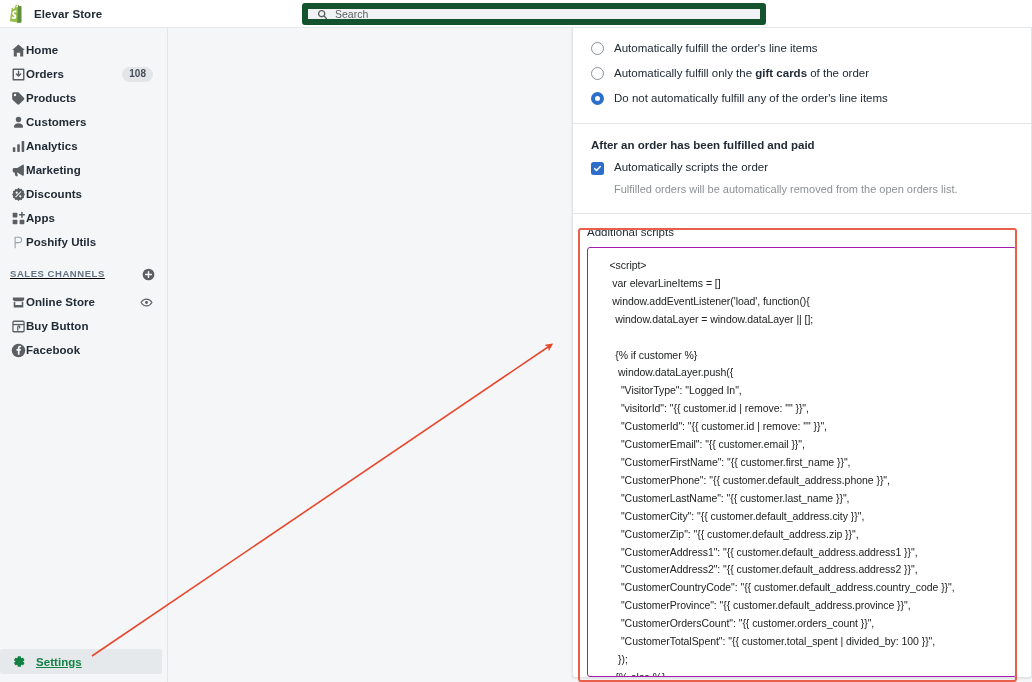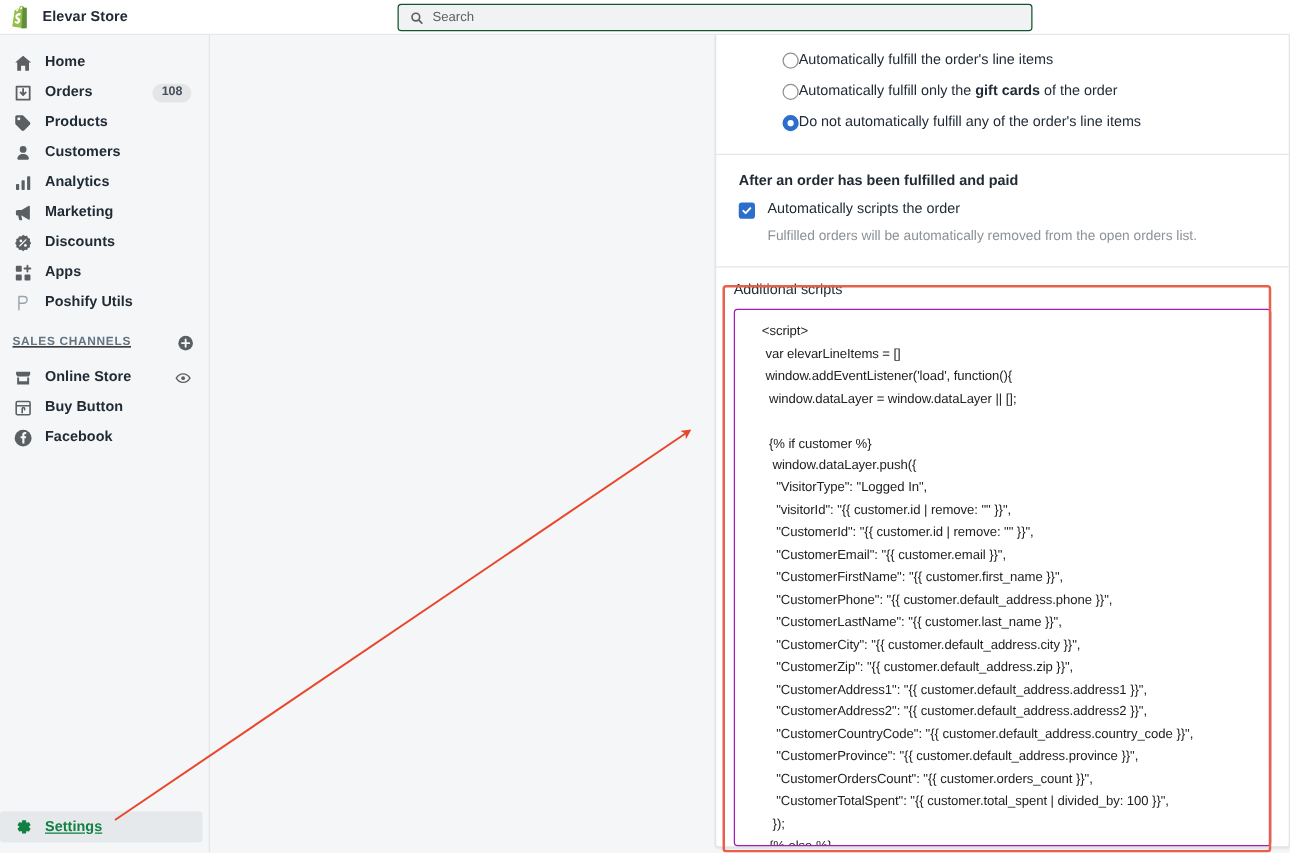--- a/index.html
+++ b/index.html
@@ -18,38 +18,38 @@
     background: #ffffff;
     border-bottom: 1px solid #e6e8ea;
     display: flex; align-items: center;
   }
   .brand { display: flex; align-items: center; gap: 9px; padding-left: 8px; width: 168px; }
   .shopify-bag { width: 17px; height: 19px; display: block; }
   .brand-name {
     font-size: 11.5px; font-weight: bold; color: #212b36; letter-spacing: .1px;
   }
   .searchwrap {
-    position: absolute; left: 318px; top: 3px; width: 508px; height: 22px;
-    background: #f1f2f3; border: 1px solid #14532d; border-radius: 3px;
+    position: absolute; left: 302px; top: 3px; width: 464px; height: 22px;
+    background: #f1f2f3; border: 6px solid #14532d; border-radius: 3px;
     display: flex; align-items: center; gap: 7px; padding: 0 9px;
   }
   .search-ic { width: 11px; height: 11px; flex: 0 0 auto; display:block; }
   .search-ph { font-size: 10.5px; color: #5c5f62; }
 
   
   .sidebar {
     position: absolute; left: 0; top: 28px; width: 168px; height: 654px;
     background: #f4f6f8;
     border-right: 1px solid #e3e5e7;
   }
   .nav { padding-top: 10px; }
   .nav-item {
     display: flex; align-items: center; height: 24px;
     padding: 0 8px 0 10px; margin: 0 6px 0 0;
-    border-radius: 3px; gap: 10px; cursor: pointer;
+    border-radius: 3px; cursor: pointer;
   }
   .nav-ic { width: 16px; height: 16px; flex: 0 0 16px; display: flex; align-items: center; justify-content: center; }
   .nav-ic svg { display: block; }
   .nav-label {
     font-size: 11.5px; color: #212b36; font-weight: bold; letter-spacing: .05px;
     flex: 1 1 auto; white-space: nowrap;
   }
   .badge {
     font-size: 10px; color: #454f5b; background: #e4e5e7;
     border-radius: 9px; padding: 1px 7px 2px; font-weight: bold; line-height: 1.2;
@@ -80,21 +80,21 @@
     background: #f4f6f8; overflow: hidden;
   }
   .card {
     position: absolute; left: 403px; top: 0px; width: 460px;
     background: #ffffff;
     border: 1px solid #e2e4e6; border-top: none;
     border-radius: 0 0 3px 3px;
     box-shadow: 0 0 0 1px rgba(63,63,68,.02), 0 1px 2px rgba(63,63,68,.08);
   }
   .radio-group { padding: 8px 0 12px 0; }
-  .opt-row { display: flex; align-items: flex-start; gap: 0; padding: 5px 18px; margin-left: 35px; }
+  .opt-row { display: flex; align-items: flex-start; gap: 10px; padding: 5px 18px; }
   .radio {
     width: 13px; height: 13px; border-radius: 50%;
     border: 1.4px solid #8c9196; background: #fff; flex: 0 0 13px; margin-top: 1px;
   }
   .radio.on { border: 4px solid #2c6ecb; background: #fff; }
   .opt-label { font-size: 11.5px; color: #212b36; line-height: 15px; }
   .opt-label b { font-weight: bold; }
 
   .divider { height: 1px; background: #e3e5e7; margin: 0; }
 

